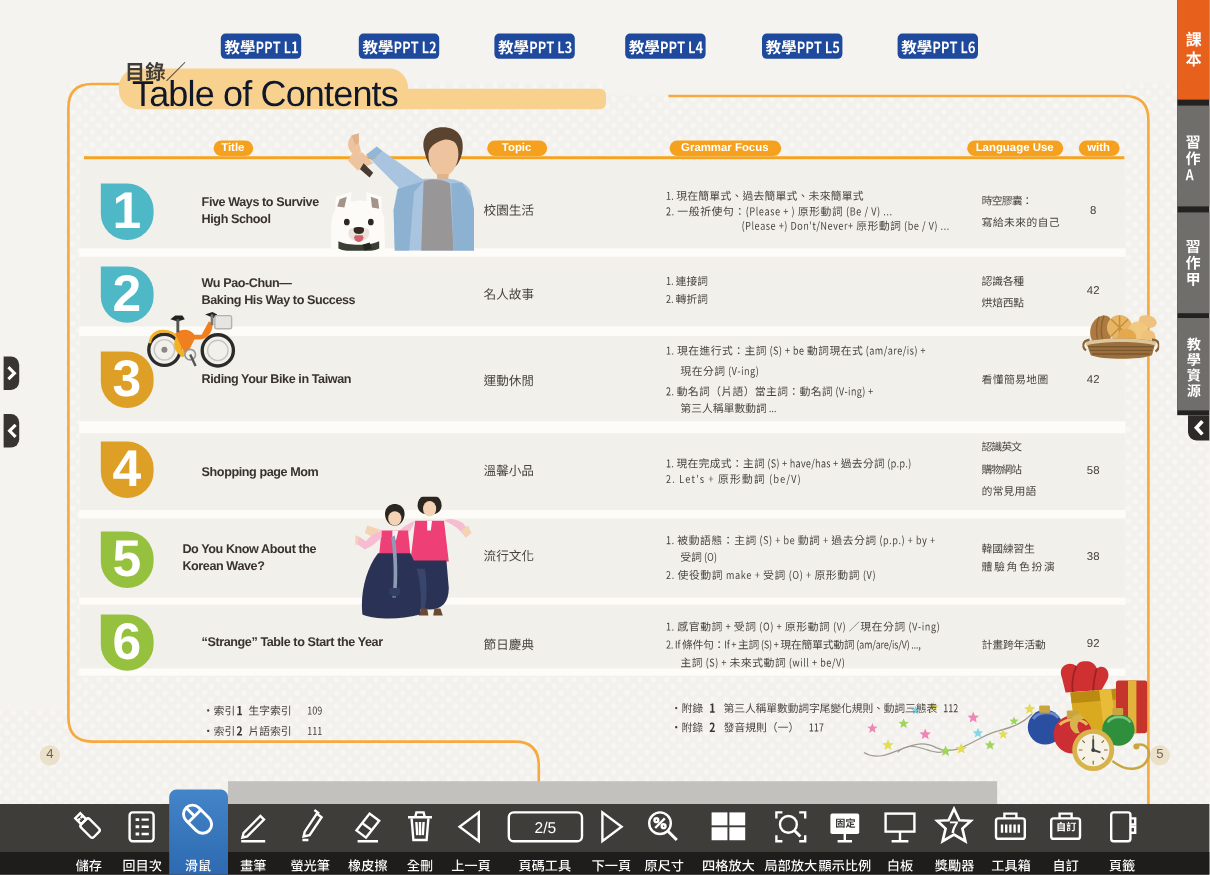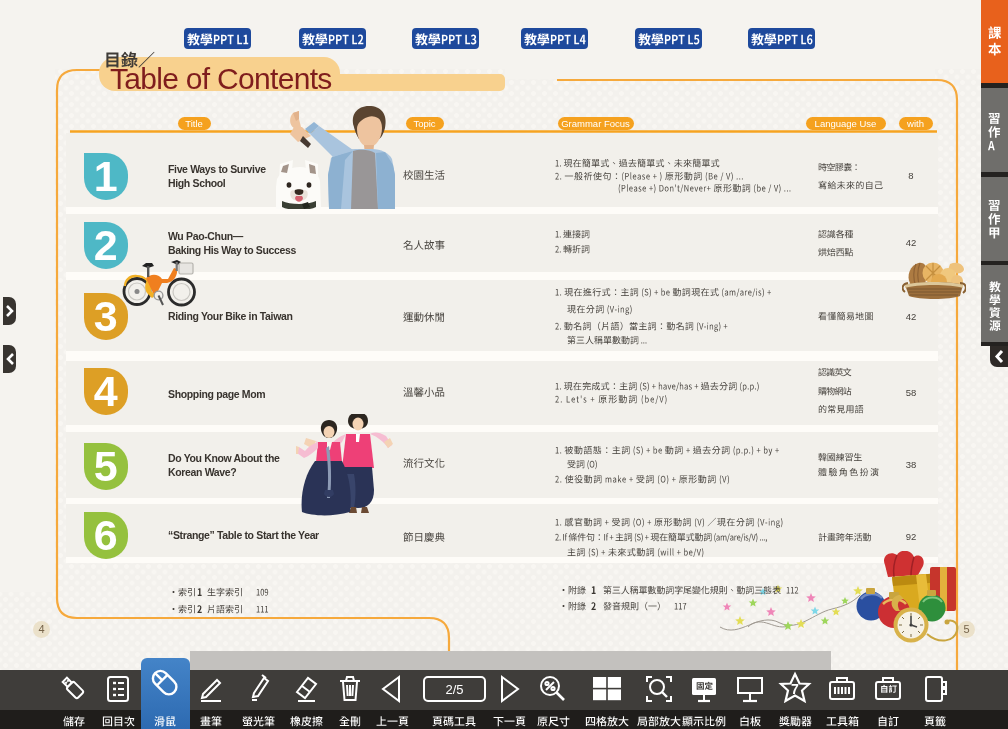--- a/index.html
+++ b/index.html
@@ -6,21 +6,21 @@
  background-color:#f3f1ed;
  background-image:radial-gradient(circle,#f8f6f2 2.1px,rgba(255,255,255,0) 2.6px),
   radial-gradient(circle,#f8f6f2 2.1px,rgba(255,255,255,0) 2.6px);
  background-size:11px 11px;background-position:0 0,5.5px 5.5px}
 .abs{position:absolute}
 .tr{position:absolute;overflow:visible}
 .band{position:absolute;left:66px;width:872px;background:#f2f0eb}
 .blob{position:absolute;left:83.6px;width:44.4px;height:47px;border-radius:0 23px 23px 23px;
  color:#fff;font-size:43px;font-weight:bold;text-align:center;line-height:46px}
 .pill{position:absolute;height:13px;background:#f5a11e;border-radius:7px;color:#fff;
- font-size:9.5px;font-weight:normal;text-align:center;line-height:13px;top:116.5px}
+ font-size:9.5px;font-weight:bold;text-align:center;line-height:13px;top:116.5px}
 .ppt{position:absolute;top:28px;width:67px;height:20.5px;background:#1e499c;border-radius:4px}
 .ttl{position:absolute;font-weight:bold;font-size:10.5px;color:#38332e;line-height:14px;letter-spacing:-0.35px}
 .pg{position:absolute;font-size:9.5px;color:#46423d;width:40px;text-align:center}
 .tab{position:absolute;left:981px;width:27px;background:#6f6e6b}
 </style></head>
 <body>
 <svg width="0" height="0" style="position:absolute">
     <defs>
       <path id="b76ee" d="M26 -45H73V-33H26ZM26 -56V-68H73V-56ZM26 -22H73V-10H26ZM14 -80V8H26V2H73V8H85V-80Z"></path>
       <path id="b9304" d="M4 -28C6 -22 7 -15 8 -10L16 -12C15 -17 14 -24 12 -30ZM33 -30C32 -25 31 -18 30 -13L36 -12C37 -16 39 -22 41 -28ZM88 -37C85 -33 80 -27 76 -24L83 -18C87 -21 92 -26 96 -30ZM41 -31C45 -27 49 -22 51 -18L59 -25C57 -28 53 -33 49 -37ZM74 -12C80 -8 87 -2 91 2L98 -6C94 -9 86 -15 80 -19ZM21 -85C16 -76 9 -67 2 -62C3 -59 5 -52 5 -50C7 -51 9 -53 10 -54V-50H18V-42H4V-32H18V-7L3 -4L5 6C15 4 28 2 40 0L39 -5L44 2C49 -2 55 -6 60 -10L57 -19C50 -15 44 -10 39 -8L39 -10L28 -8V-32H39V-42H28V-50H34V-59L38 -55L45 -63C41 -67 34 -74 28 -79L30 -82ZM15 -60C18 -63 21 -67 23 -71C27 -67 31 -63 34 -60ZM60 -68H76L75 -62H58ZM53 -85C51 -75 47 -61 44 -53H73L72 -48H40V-38H62V-2C62 -1 62 -1 61 -1C60 -1 56 -1 53 -1C54 2 56 6 56 9C62 9 66 9 69 7C72 6 73 3 73 -2V-38H96V-48H83C85 -57 87 -67 89 -76L81 -77L79 -77H62L64 -84Z"></path>
@@ -275,43 +275,43 @@
 <div class="band" style="top:361px;height:64px"></div>
 <div class="band" style="top:432px;height:65.5px"></div>
 <div class="band" style="top:503.5px;height:53.5px"></div>
 <svg class="abs" style="left:0;top:0" width="1008" height="729">
 <path d="M100 70 L77 70 Q57 70 57 90 L57 598 Q57 618 77 618 L429 618 Q449 618 449 638 L449 670" fill="none" stroke="#f6a93c" stroke-width="2.2"></path>
 <path d="M557 80 L937 80 Q957 80 957 100 L957 670" fill="none" stroke="#f6a93c" stroke-width="2.2"></path>
 <line x1="70" y1="131.5" x2="937" y2="131.5" stroke="#f6a320" stroke-width="2.4"></line>
 </svg>
 <div class="abs" style="left:99px;top:57px;width:241px;height:34px;background:#f8d18e;border-radius:16px"></div>
 <div class="abs" style="left:320px;top:73.5px;width:185px;height:17px;background:#f8d18e;border-radius:0 5px 5px 0"></div>
-<div class="abs" style="left:110px;top:62px;font-size:30px;color:#7f1d1d;letter-spacing:-0.7px">Table of Contents</div>
+<div class="abs" style="left:110px;top:62px;font-size:30px;color:#0f172a;letter-spacing:-0.7px">Table of Contents</div>
 <div class="ppt" style="left:184px"></div>
 <div class="ppt" style="left:299px"></div>
 <div class="ppt" style="left:412px"></div>
 <div class="ppt" style="left:521px"></div>
 <div class="ppt" style="left:635px"></div>
 <div class="ppt" style="left:748px"></div>
 <div class="pill" style="left:177.5px;width:33px">Title</div>
-<div class="pill" style="left:405.5px;width:38px">Topic</div>
-<div class="pill" style="left:557.5px;width:76px">Grammar Focus</div>
+<div class="pill" style="left:405.5px;width:50px">Topic</div>
+<div class="pill" style="left:557.5px;width:93px">Grammar Focus</div>
 <div class="pill" style="left:805.5px;width:80px">Language Use</div>
 <div class="pill" style="left:898.5px;width:34px">with</div>
 <div class="blob" style="top:152.5px;background:#4eb8c6">1</div>
 <div class="blob" style="top:222px;background:#4eb8c6">2</div>
 <div class="blob" style="top:292.5px;background:#dd9f25">3</div>
 <div class="blob" style="top:367.7px;background:#dd9f25">4</div>
 <div class="blob" style="top:442.5px;background:#95c13e">5</div>
 <div class="blob" style="top:511.6px;background:#95c13e">6</div>
 <div class="ttl" style="left:168px;top:161.5px">Five Ways to Survive<br>High School</div>
 <div class="ttl" style="left:168px;top:228.5px;line-height:14.9px">Wu Pao-Chun—<br>Baking His Way to Success</div>
 <div class="ttl" style="left:168px;top:309px">Riding Your Bike in Taiwan</div>
 <div class="ttl" style="left:168px;top:386.5px">Shopping page Mom</div>
-<div class="ttl" style="left:168px;top:450.8px;line-height:14.2px">Do You Know About the<br>Korean Wave?</div>
+<div class="ttl" style="left:152px;top:450.8px;line-height:14.2px">Do You Know About the<br>Korean Wave?</div>
 <div class="ttl" style="left:168px;top:527.5px">“Strange” Table to Start the Year</div>
 <div class="pg" style="left:891px;top:169.5px">8</div>
 <div class="pg" style="left:891px;top:237.0px">42</div>
 <div class="pg" style="left:891px;top:310.5px">42</div>
 <div class="pg" style="left:891px;top:387.0px">58</div>
 <div class="pg" style="left:891px;top:458.5px">38</div>
 <div class="pg" style="left:891px;top:530.5px">92</div>
 <div class="abs" style="left:33px;top:621px;width:17px;height:17px;border-radius:50%;background:#ebe1ca;color:#76644a;font-size:11px;text-align:center;line-height:17px">4</div>
 <div class="abs" style="left:958px;top:621px;width:17px;height:17px;border-radius:50%;background:#ebe1ca;color:#76644a;font-size:11px;text-align:center;line-height:17px">5</div>
 <div class="abs" style="left:3px;top:297px;width:13px;height:28px;background:#383430;border-radius:0 7px 7px 0"></div>

